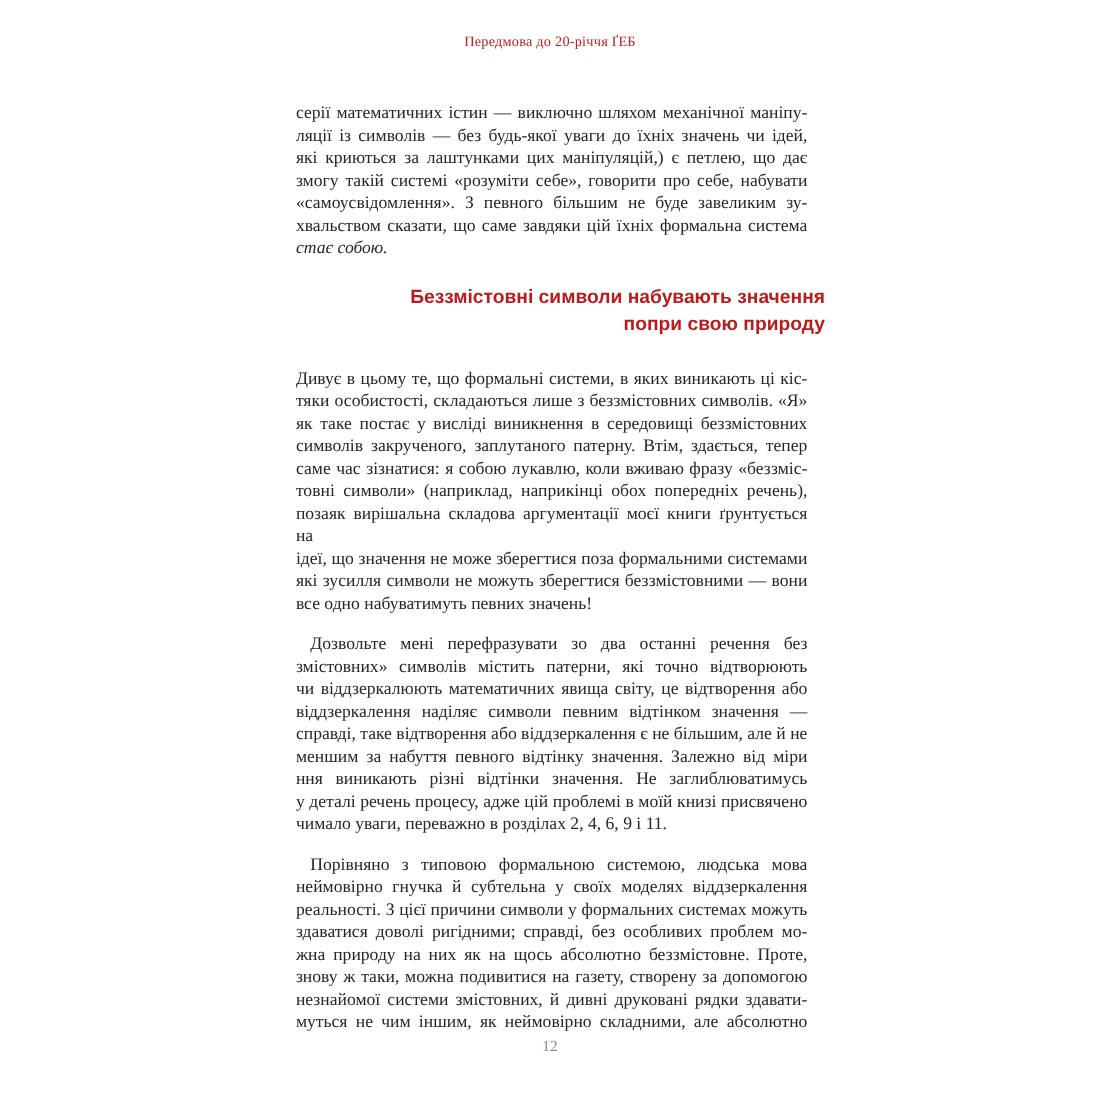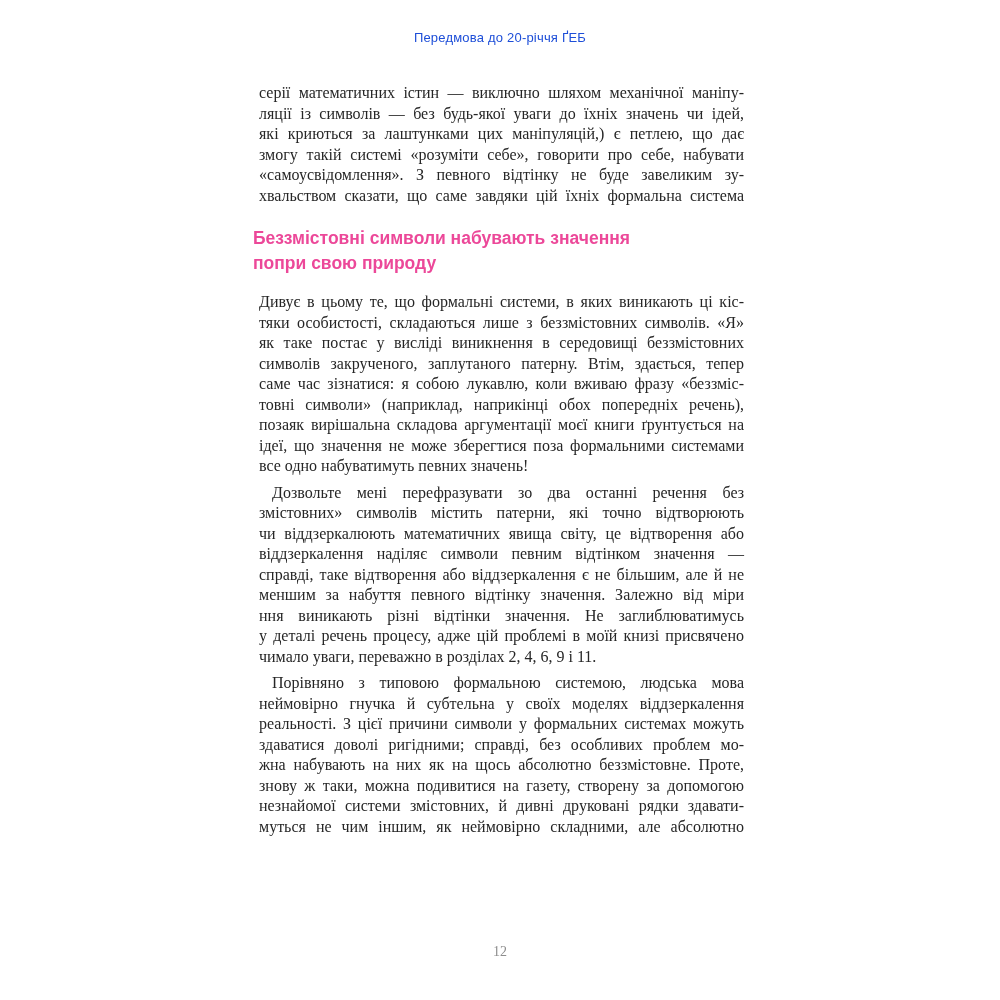--- a/index.html
+++ b/index.html
@@ -11,49 +11,49 @@
     overflow: hidden;
   }
   .page {
     position: absolute; inset: 0;
     background: #ffffff;
   }
   .running-header {
     position: absolute;
     top: 30px; left: 0; width: 100%;
     text-align: center;
-    font-family: Liberation Sans, sans-serif;
+    font-family: Liberation Serif, serif;
     font-size: 13px;
-    color: #1d4ed8;
+    color: #b91c1c;
     letter-spacing: 0.2px;
   }
   .text-col {
     position: absolute;
     left: 253px; top: 77px; width: 497px;
     color: #262626;
     font-size: 16px;
     line-height: 20.5px;
   }
-  .para { margin: 6px; }
+  .para { margin: 16px; }
   .ln {
     text-align: justify;
     text-align-last: justify;
     white-space: normal;
   }
   .ln.last { text-align-last: left; }
   .ln.indent { text-indent: 13px; }
   .ln.italic { font-style: italic; }
   .section-heading {
     font-family: "Liberation Sans", sans-serif;
     font-weight: bold;
     font-size: 17.5px;
     line-height: 25px;
-    text-align: left;
-    color: #ec4899;
-    margin: 20px 0 16px 0;
+    text-align: right;
+    color: #b91c1c;
+    margin: 20px 0 28px 0;
   }
   .page-number {
     position: absolute;
     top: 944px; left: 0; width: 100%;
     text-align: center;
     font-size: 14px;
     color: #8d8d8d;
   }
 </style>
 </head>
@@ -63,59 +63,61 @@
 
   <div class="running-header">Передмова до 20-річчя ҐЕБ</div>
 
   <div class="text-col">
 
     <div class="para">
       <div class="ln">серії математичних істин — виключно шляхом механічної маніпу-</div>
       <div class="ln">ляції із символів — без будь-якої уваги до їхніх значень чи ідей,</div>
       <div class="ln">які криються за лаштунками цих маніпуляцій,) є петлею, що дає</div>
       <div class="ln">змогу такій системі «розуміти себе», говорити про себе, набувати</div>
-      <div class="ln">«самоусвідомлення». З певного відтінку не буде завеликим зу-</div>
+      <div class="ln">«самоусвідомлення». З певного більшим не буде завеликим зу-</div>
       <div class="ln">хвальством сказати, що саме завдяки цій їхніх формальна система</div>
+      <div class="ln last italic">стає собою.</div>
     </div>
 
     <div class="section-heading">
       <div>Беззмістовні символи набувають значення</div>
       <div>попри свою природу</div>
     </div>
 
     <div class="para">
       <div class="ln">Дивує в цьому те, що формальні системи, в яких виникають ці кіс-</div>
       <div class="ln">тяки особистості, складаються лише з беззмістовних символів. «Я»</div>
       <div class="ln">як таке постає у висліді виникнення в середовищі беззмістовних</div>
       <div class="ln">символів закрученого, заплутаного патерну. Втім, здається, тепер</div>
       <div class="ln">саме час зізнатися: я собою лукавлю, коли вживаю фразу «беззміс-</div>
       <div class="ln">товні символи» (наприклад, наприкінці обох попередніх речень),</div>
       <div class="ln">позаяк вирішальна складова аргументації моєї книги ґрунтується на</div>
       <div class="ln">ідеї, що значення не може зберегтися поза формальними системами</div>
+      <div class="ln">які зусилля символи не можуть зберегтися беззмістовними — вони</div>
       <div class="ln last">все одно набуватимуть певних значень!</div>
     </div>
 
     <div class="para">
       <div class="ln indent">Дозвольте мені перефразувати зо два останні речення без</div>
       <div class="ln">змістовних» символів містить патерни, які точно відтворюють</div>
       <div class="ln">чи віддзеркалюють математичних явища світу, це відтворення або</div>
       <div class="ln">віддзеркалення наділяє символи певним відтінком значення —</div>
       <div class="ln">справді, таке відтворення або віддзеркалення є не більшим, але й не</div>
       <div class="ln">меншим за набуття певного відтінку значення. Залежно від міри</div>
       <div class="ln">ння виникають різні відтінки значення. Не заглиблюватимусь</div>
       <div class="ln">у деталі речень процесу, адже цій проблемі в моїй книзі присвячено</div>
       <div class="ln last">чимало уваги, переважно в розділах 2, 4, 6, 9 і 11.</div>
     </div>
 
     <div class="para">
       <div class="ln indent">Порівняно з типовою формальною системою, людська мова</div>
       <div class="ln">неймовірно гнучка й субтельна у своїх моделях віддзеркалення</div>
       <div class="ln">реальності. З цієї причини символи у формальних системах можуть</div>
       <div class="ln">здаватися доволі ригідними; справді, без особливих проблем мо-</div>
-      <div class="ln">жна набувають на них як на щось абсолютно беззмістовне. Проте,</div>
+      <div class="ln">жна природу на них як на щось абсолютно беззмістовне. Проте,</div>
       <div class="ln">знову ж таки, можна подивитися на газету, створену за допомогою</div>
       <div class="ln">незнайомої системи змістовних, й дивні друковані рядки здавати-</div>
       <div class="ln">муться не чим іншим, як неймовірно складними, але абсолютно</div>
     </div>
 
   </div>
 
   <div class="page-number">12</div>
 
 </div>

